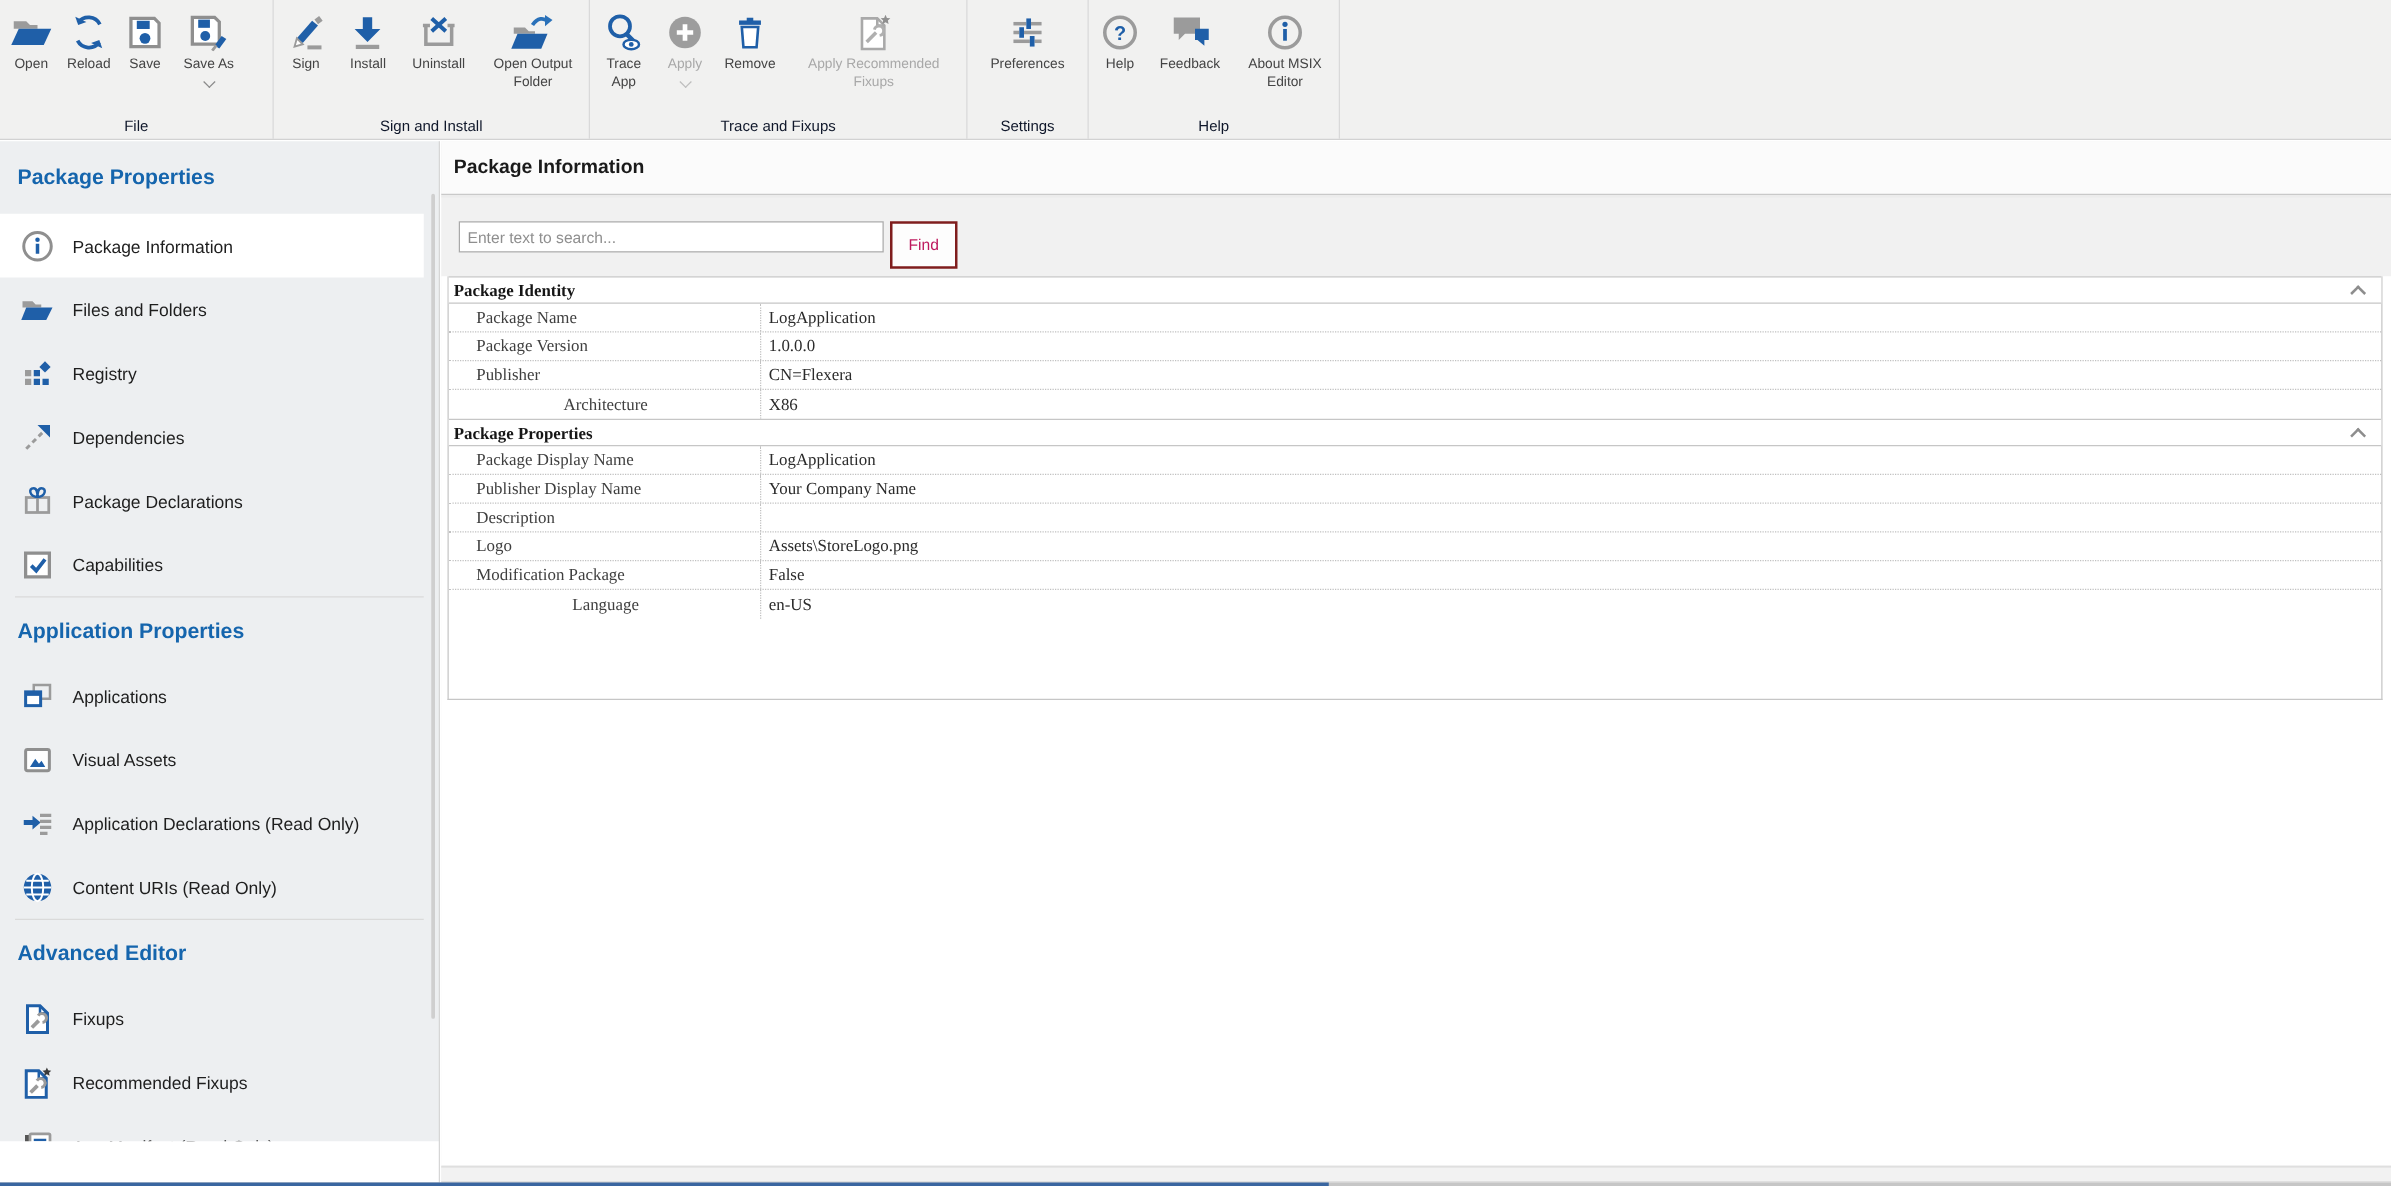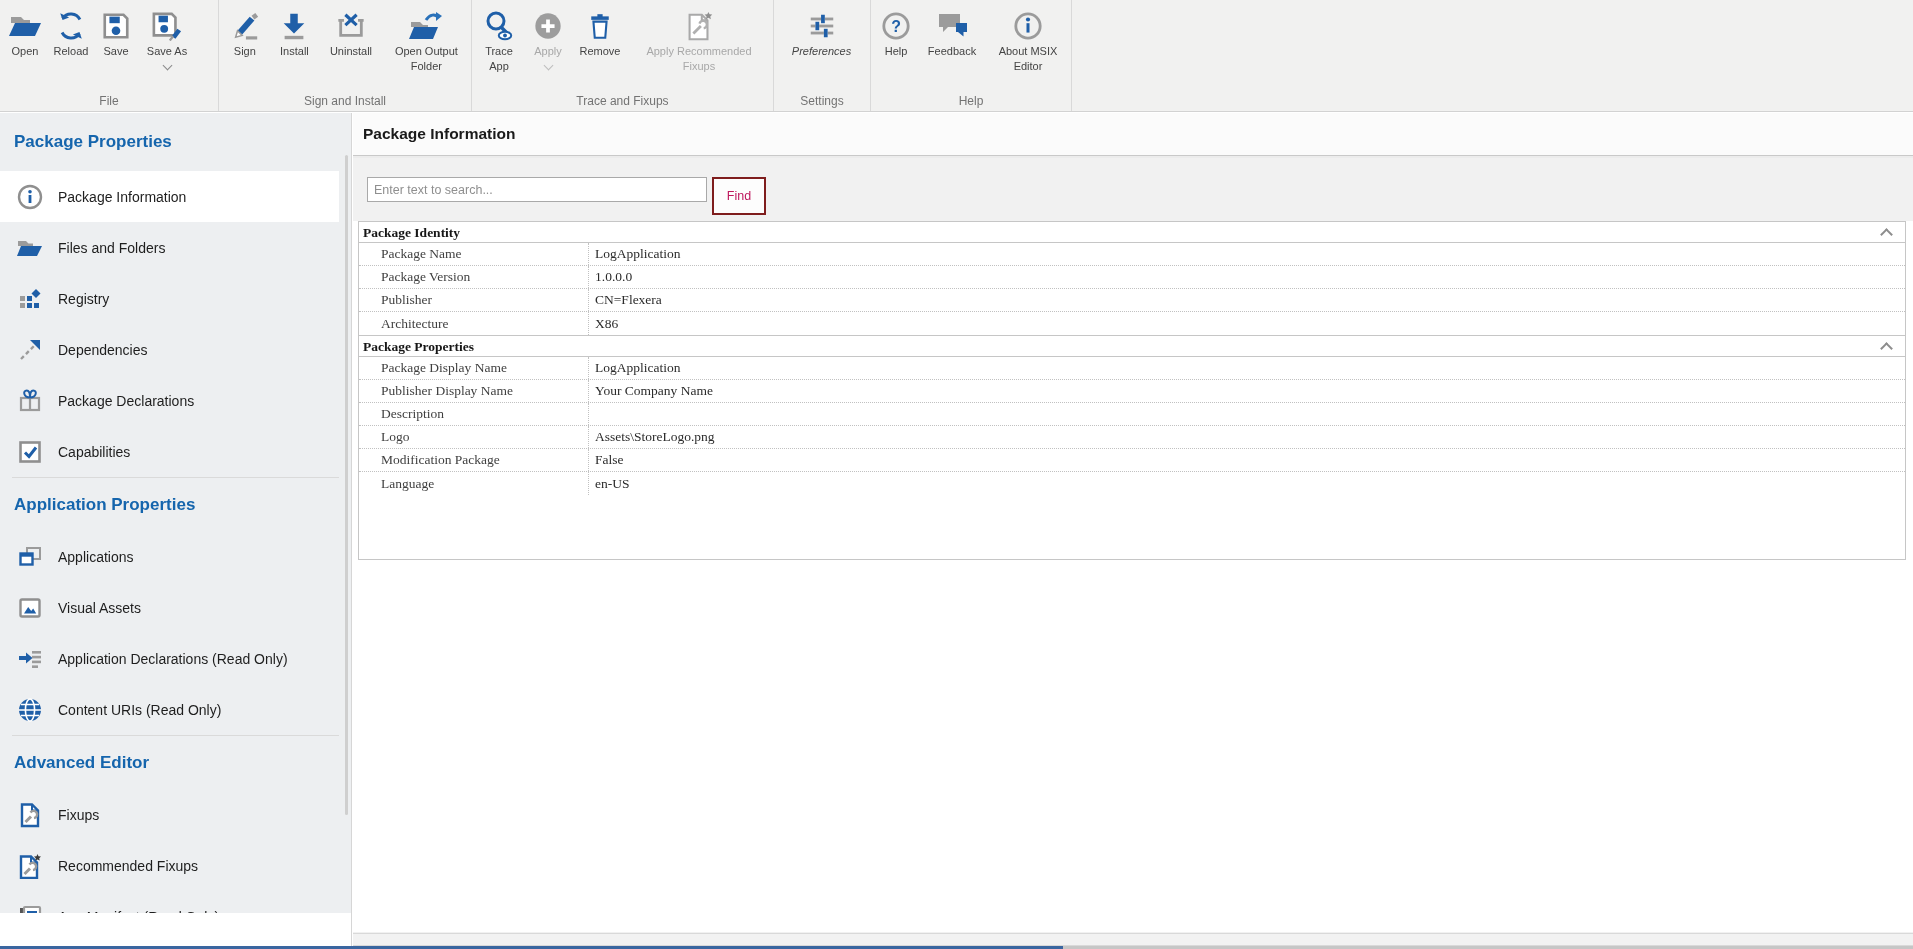--- a/index.html
+++ b/index.html
@@ -17,21 +17,21 @@
     border-bottom:1px solid #d2d2d2; position:relative;
   }
   .rgroup { position:relative; border-right:1px solid #d9d9d9; padding-top:5px; flex:0 0 auto; }
   .rbuttons { display:flex; align-items:flex-start; padding-left:2px; }
   .rbtn { display:flex; flex-direction:column; align-items:center; padding-top:2px; cursor:pointer; }
   .ricon { height:37px; display:flex; align-items:center; justify-content:center; }
   .rlabel { font-size:11px; color:#444; text-align:center; line-height:15px; }
   .rbtn.disabled .rlabel { color:#a8a8a8; }
   .glabel {
     position:absolute; bottom:3px; left:0; right:0; text-align:center;
-    font-size:12px; color:#737373;
+    font-size:12px; color:#0f172a;
   }
   .ddchev {
     width:7px; height:7px; margin-top:3px;
     border-right:1.6px solid #8a8a8a; border-bottom:1.6px solid #8a8a8a;
     transform:rotate(45deg);
   }
   .ddchev.dim { border-color:#bdbdbd; }
   .rfiller { flex:1 1 auto; }
 
   
@@ -85,22 +85,22 @@
   .ghead {
     height:22px; line-height:21px; border-top:1px solid #c6c6c6; border-bottom:1px solid #c6c6c6;
     font-weight:bold; font-size:13.5px; color:#161616; padding-left:4px;
     position:relative; background:#fff; cursor:pointer;
   }
   .chev-up {
     position:absolute; right:14px; top:8px; width:9px; height:9px;
     border-left:2px solid #8d8d8d; border-top:2px solid #8d8d8d;
     transform:rotate(45deg);
   }
-  .grow { height:23px; display:flex; align-items:center; border-bottom:1px dotted #c1c1c1; font-size:13.5px; }
-  .grow.noline { border-bottom:none; }
+  .grow { height:23px; display:flex; align-items:center; border-bottom:1px dotted #c1c1c1; font-size:13.5px;gap:20px; }
+  .grow.noline { border-bottom:none;text-align:center; }
   .gcell-label { width:229px; padding-left:22px; color:#3f3f3f; }
   .gcell-value {
     flex:1; align-self:stretch; display:flex; align-items:center;
     border-left:1px dotted #c1c1c1; padding-left:6px; color:#2b2b2b;
   }
   .hscroll {
     position:absolute; left:0; right:0; bottom:3px; height:13px;
     background:#f2f2f2; border-top:1px solid #d9d9d9; border-bottom:1px solid #d9d9d9;
   }
 
@@ -254,21 +254,21 @@
                 <path d="M27 1l1.2 2.6 2.9.3-2.1 2 .6 2.8-2.6-1.4-2.6 1.4.6-2.8-2.1-2 2.9-.3z" fill="#8f8f8f"></path>
               </svg>
           </span>
           <span class="rlabel" style="width:132px">Apply Recommended Fixups</span>
         </div>
       </div>
       <div class="glabel">Trace and Fixups</div>
     </div>
 
     <div class="rgroup" style="width:97px">
-      <div class="rbuttons" style="padding-left:0;font-style:italic;">
+      <div class="rbuttons" style="justify-content:center; padding-left:0;">
         <div class="rbtn" style="width:95px">
           <span class="ricon">
             <svg viewBox="0 0 32 32" width="30" height="30">
                 <rect x="4" y="7" width="11" height="3" fill="#9b9b9b"></rect>
                 <rect x="19" y="7" width="9" height="3" fill="#9b9b9b"></rect>
                 <rect x="15" y="4" width="4" height="9" fill="#1f5fa8"></rect>
                 <rect x="4" y="14.5" width="5" height="3" fill="#9b9b9b"></rect>
                 <rect x="13" y="14.5" width="15" height="3" fill="#9b9b9b"></rect>
                 <rect x="9" y="11.5" width="4" height="9" fill="#1f5fa8"></rect>
                 <rect x="4" y="22" width="14" height="3" fill="#9b9b9b"></rect>

